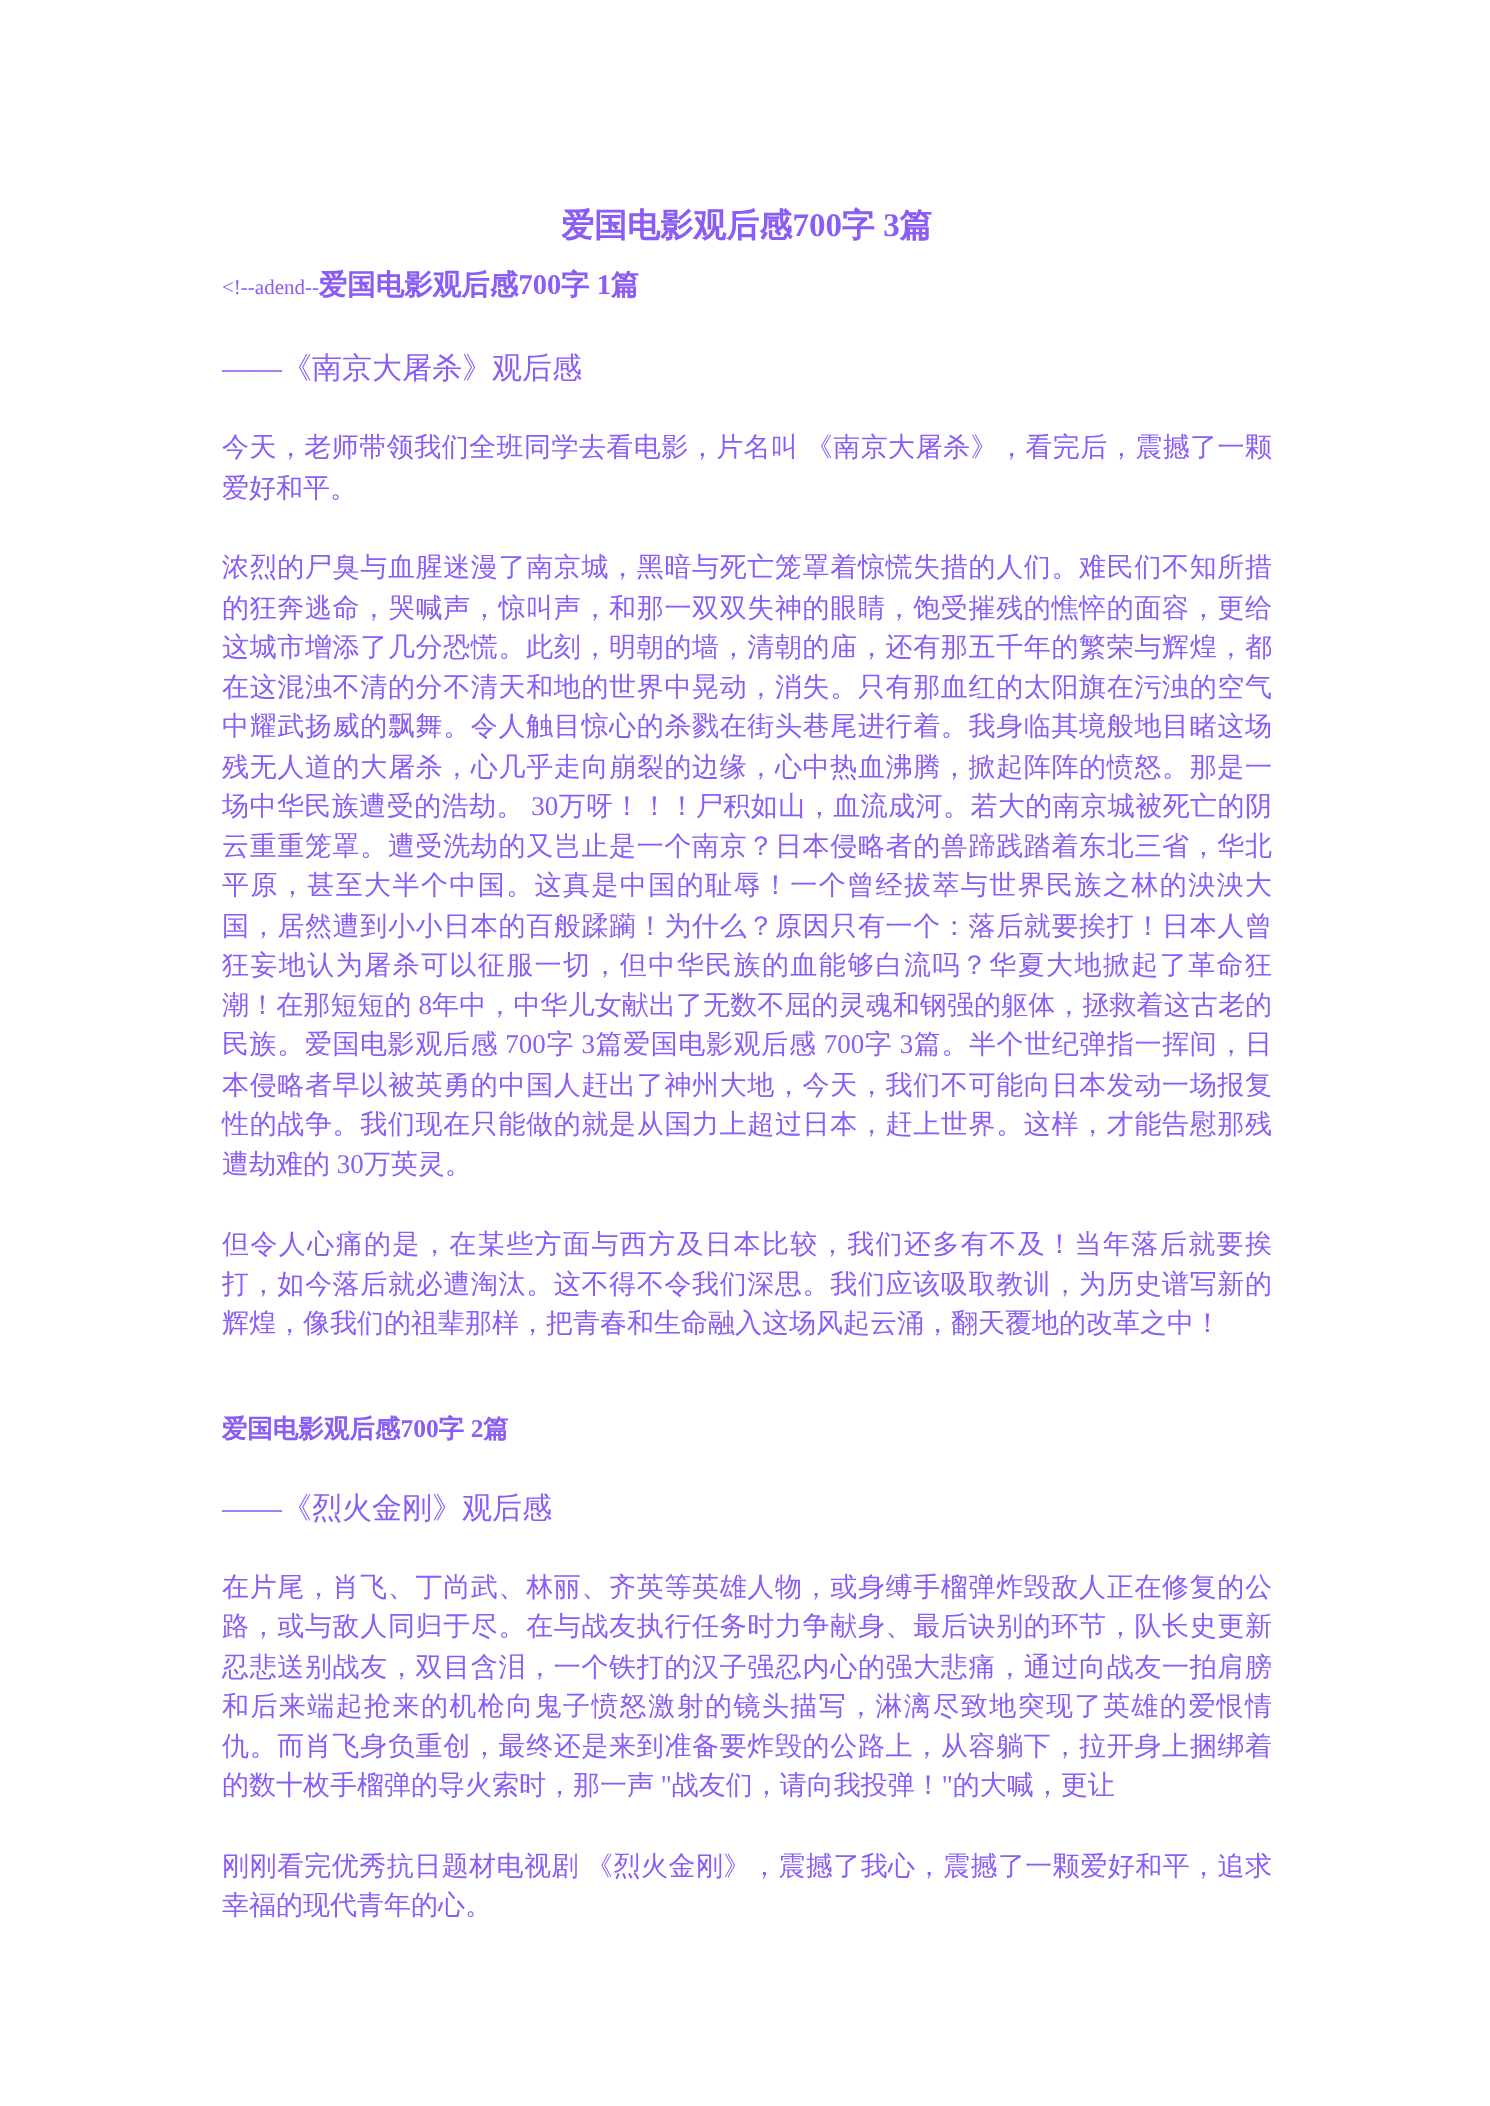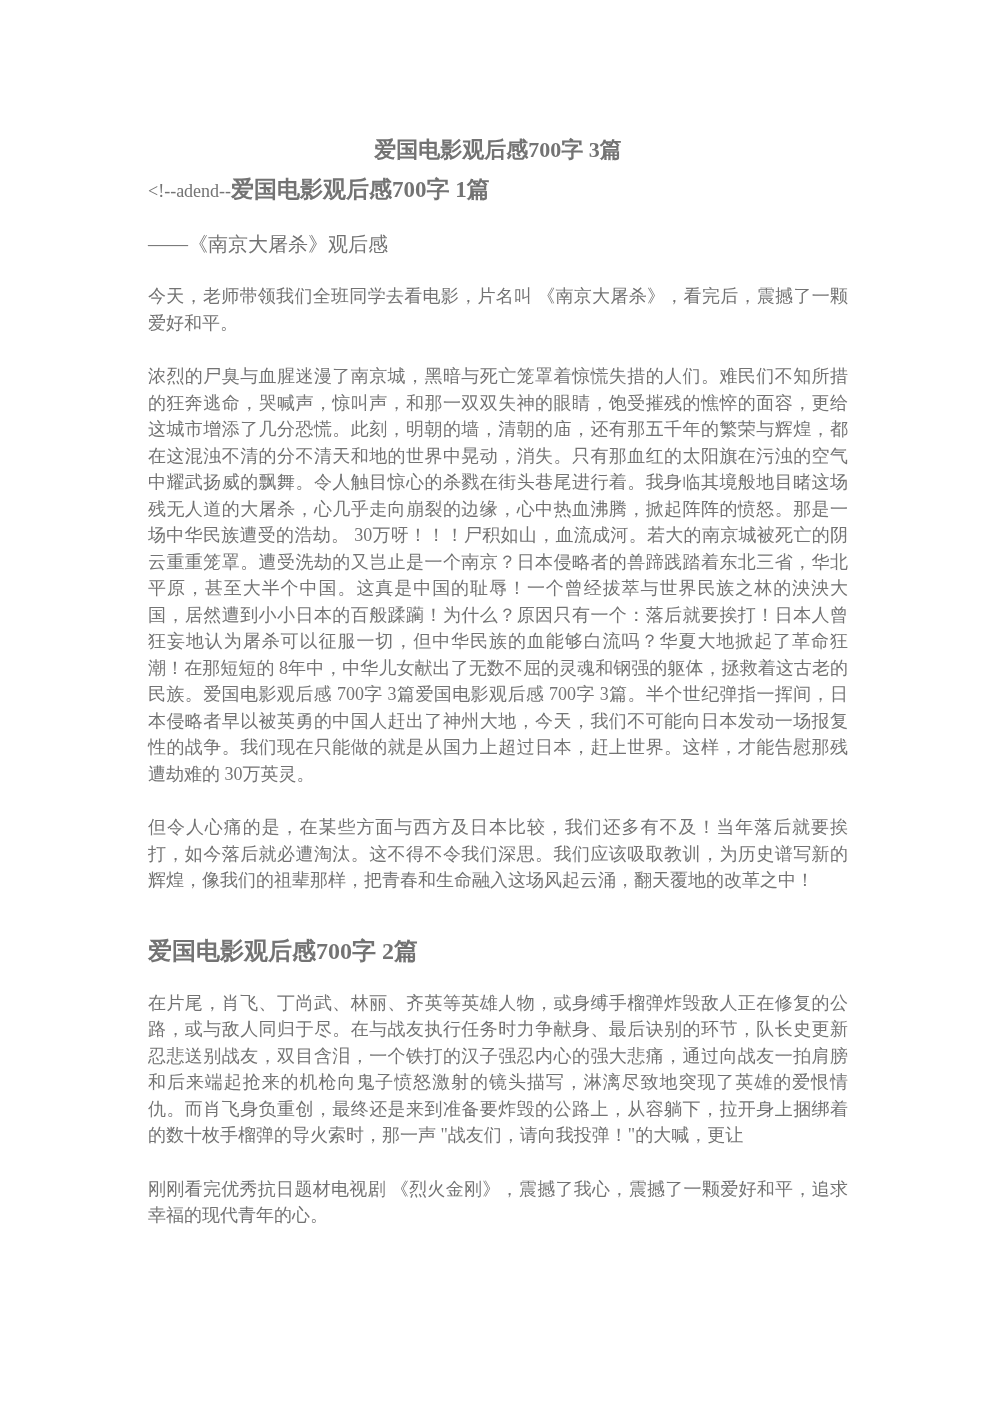--- a/index.html
+++ b/index.html
@@ -17,58 +17,58 @@
     position: relative;
     width: 993px;
     height: 1404px;
     background: #ffffff;
   }
   .content {
     position: absolute;
     left: 148px;
     top: 130px;
     width: 700px;
-    color: #737373;
+    color: #8b5cf6;
   }
   .doc-title {
     font-size: 22px;
     font-weight: bold;
     text-align: center;
     line-height: 26px;
     margin: 7px 0 15px 0;
   }
   .sec-heading-line {
     font-size: 18px;
     line-height: 24px;
     margin: 0;
     white-space: nowrap;
   }
   .heading-prefix {
     font-weight: normal;
-    font-size: 18px;
+    font-size: 14px;
     text-align: center;
   }
   .heading-text {
     font-weight: bold;
-    font-size: 23px;
+    font-size: 19px;
   }
   .subheading {
     font-size: 20px;
     line-height: 24px;
     margin: 29px 0 0 0;
   }
   .para {
     font-size: 18px;
     line-height: 26.5px;
     margin: 27px 0 0 0;
     text-align: justify;
     text-justify: inter-ideograph;
   }
   .sec2-heading {
-    font-size: 24px;
+    font-size: 17px;
     font-weight: bold;
     line-height: 24px;
     margin: 45px 0 0 0;
   }
 </style>
 </head>
 <body>
 
 <div class="page">
   <div class="content">
@@ -80,19 +80,20 @@
     <p class="subheading">——《南京大屠杀》观后感</p>
 
     <p class="para">今天，老师带领我们全班同学去看电影，片名叫 《南京大屠杀》，看完后，震撼了一颗爱好和平。</p>
 
     <p class="para">浓烈的尸臭与血腥迷漫了南京城，黑暗与死亡笼罩着惊慌失措的人们。难民们不知所措的狂奔逃命，哭喊声，惊叫声，和那一双双失神的眼睛，饱受摧残的憔悴的面容，更给这城市增添了几分恐慌。此刻，明朝的墙，清朝的庙，还有那五千年的繁荣与辉煌，都在这混浊不清的分不清天和地的世界中晃动，消失。只有那血红的太阳旗在污浊的空气中耀武扬威的飘舞。令人触目惊心的杀戮在街头巷尾进行着。我身临其境般地目睹这场残无人道的大屠杀，心几乎走向崩裂的边缘，心中热血沸腾，掀起阵阵的愤怒。那是一场中华民族遭受的浩劫。 30万呀！！！尸积如山，血流成河。若大的南京城被死亡的阴云重重笼罩。遭受洗劫的又岂止是一个南京？日本侵略者的兽蹄践踏着东北三省，华北平原，甚至大半个中国。这真是中国的耻辱！一个曾经拔萃与世界民族之林的泱泱大国，居然遭到小小日本的百般蹂躏！为什么？原因只有一个：落后就要挨打！日本人曾狂妄地认为屠杀可以征服一切，但中华民族的血能够白流吗？华夏大地掀起了革命狂潮！在那短短的 8年中，中华儿女献出了无数不屈的灵魂和钢强的躯体，拯救着这古老的民族。爱国电影观后感 700字 3篇爱国电影观后感 700字 3篇。半个世纪弹指一挥间，日本侵略者早以被英勇的中国人赶出了神州大地，今天，我们不可能向日本发动一场报复性的战争。我们现在只能做的就是从国力上超过日本，赶上世界。这样，才能告慰那残遭劫难的 30万英灵。</p>
 
     <p class="para">但令人心痛的是，在某些方面与西方及日本比较，我们还多有不及！当年落后就要挨打，如今落后就必遭淘汰。这不得不令我们深思。我们应该吸取教训，为历史谱写新的辉煌，像我们的祖辈那样，把青春和生命融入这场风起云涌，翻天覆地的改革之中！</p>
 
     <h2 class="sec2-heading">爱国电影观后感700字 2篇</h2>
 
+    <p class="subheading">——《烈火金刚》观后感</p>
 
     <p class="para">在片尾，肖飞、丁尚武、林丽、齐英等英雄人物，或身缚手榴弹炸毁敌人正在修复的公路，或与敌人同归于尽。在与战友执行任务时力争献身、最后诀别的环节，队长史更新忍悲送别战友，双目含泪，一个铁打的汉子强忍内心的强大悲痛，通过向战友一拍肩膀和后来端起抢来的机枪向鬼子愤怒激射的镜头描写，淋漓尽致地突现了英雄的爱恨情仇。而肖飞身负重创，最终还是来到准备要炸毁的公路上，从容躺下，拉开身上捆绑着的数十枚手榴弹的导火索时，那一声 "战友们，请向我投弹！"的大喊，更让</p>
 
     <p class="para">刚刚看完优秀抗日题材电视剧 《烈火金刚》，震撼了我心，震撼了一颗爱好和平，追求幸福的现代青年的心。</p>
 
   </div>
 </div>
 
 </body></html>

